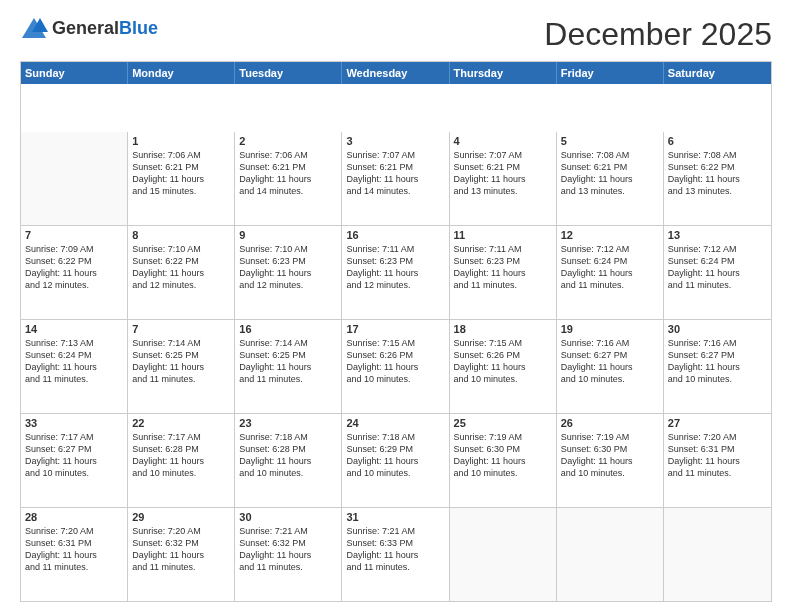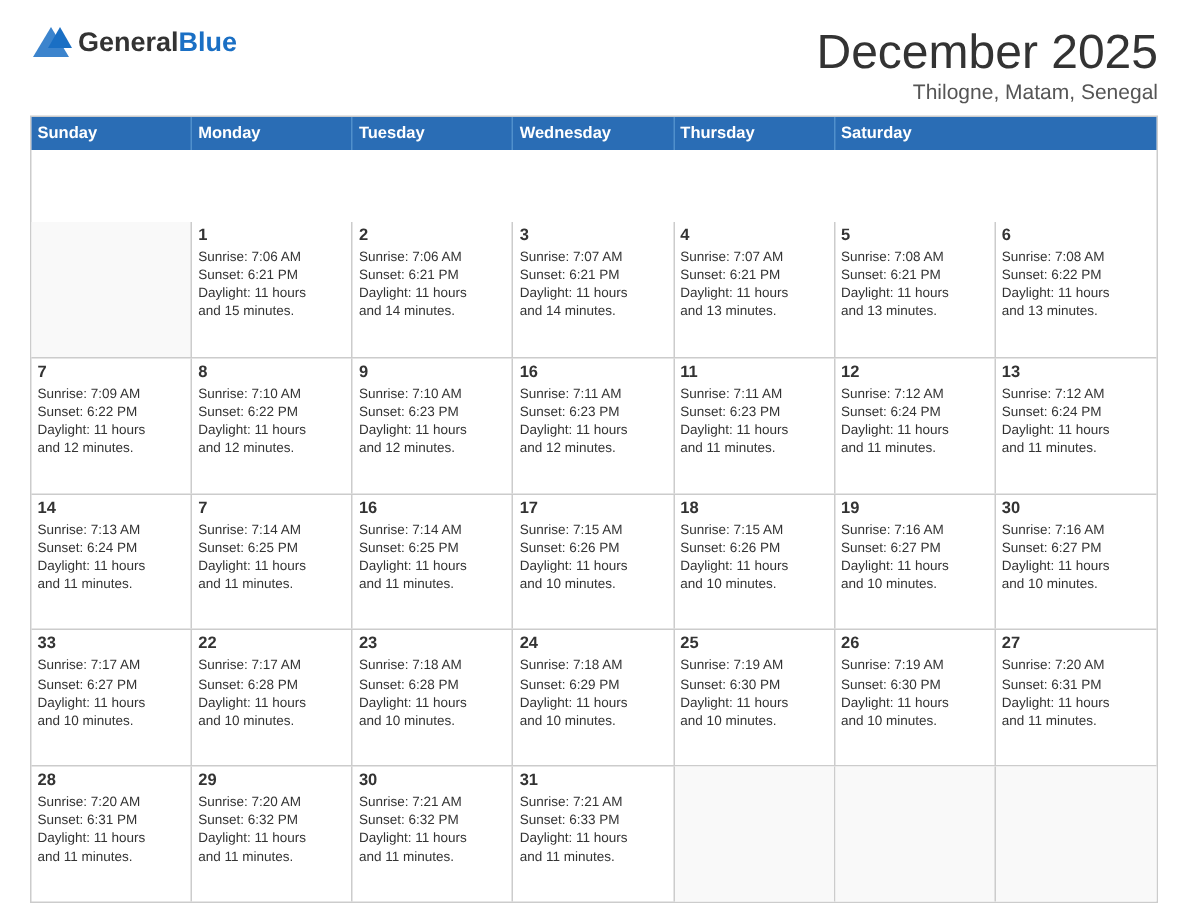--- a/index.html
+++ b/index.html
@@ -108,31 +108,31 @@
       <svg class="logo-icon" viewBox="0 0 28 24" xmlns="http://www.w3.org/2000/svg">
         <polygon points="14,2 26,22 2,22" fill="#1a6fc4" opacity="0.85"></polygon>
         <polygon points="20,2 28,16 12,16" fill="#1a6fc4"></polygon>
       </svg>
       <div>
         <span style="font-size:18px;font-weight:bold;color:#333;">General</span><span style="font-size:18px;font-weight:bold;color:#1a6fc4;">Blue</span>
       </div>
     </div>
     <div class="title-block">
       <div class="title-month">December 2025</div>
-      <div class="title-location">Thilogne, Matam, Senegal</div>
     </div>
   </div>
 
   <div class="calendar">
     <div class="cal-header" id="cal-header">
         <div class="cal-header-cell">Sunday</div>
         <div class="cal-header-cell">Monday</div>
         <div class="cal-header-cell">Tuesday</div>
         <div class="cal-header-cell">Wednesday</div>
         <div class="cal-header-cell">Thursday</div>
+        <div class="cal-header-cell">Friday</div>
         <div class="cal-header-cell">Saturday</div>
       </div>
     <div class="cal-body" id="cal-body">
         <div class="cal-row">
           <div class="cal-cell empty"></div>
           <div class="cal-cell">
             <div class="day-num">1</div>
             <div class="day-info" style="white-space: pre-line;">Sunrise: 7:06 AM
 Sunset: 6:21 PM
 Daylight: 11 hours

